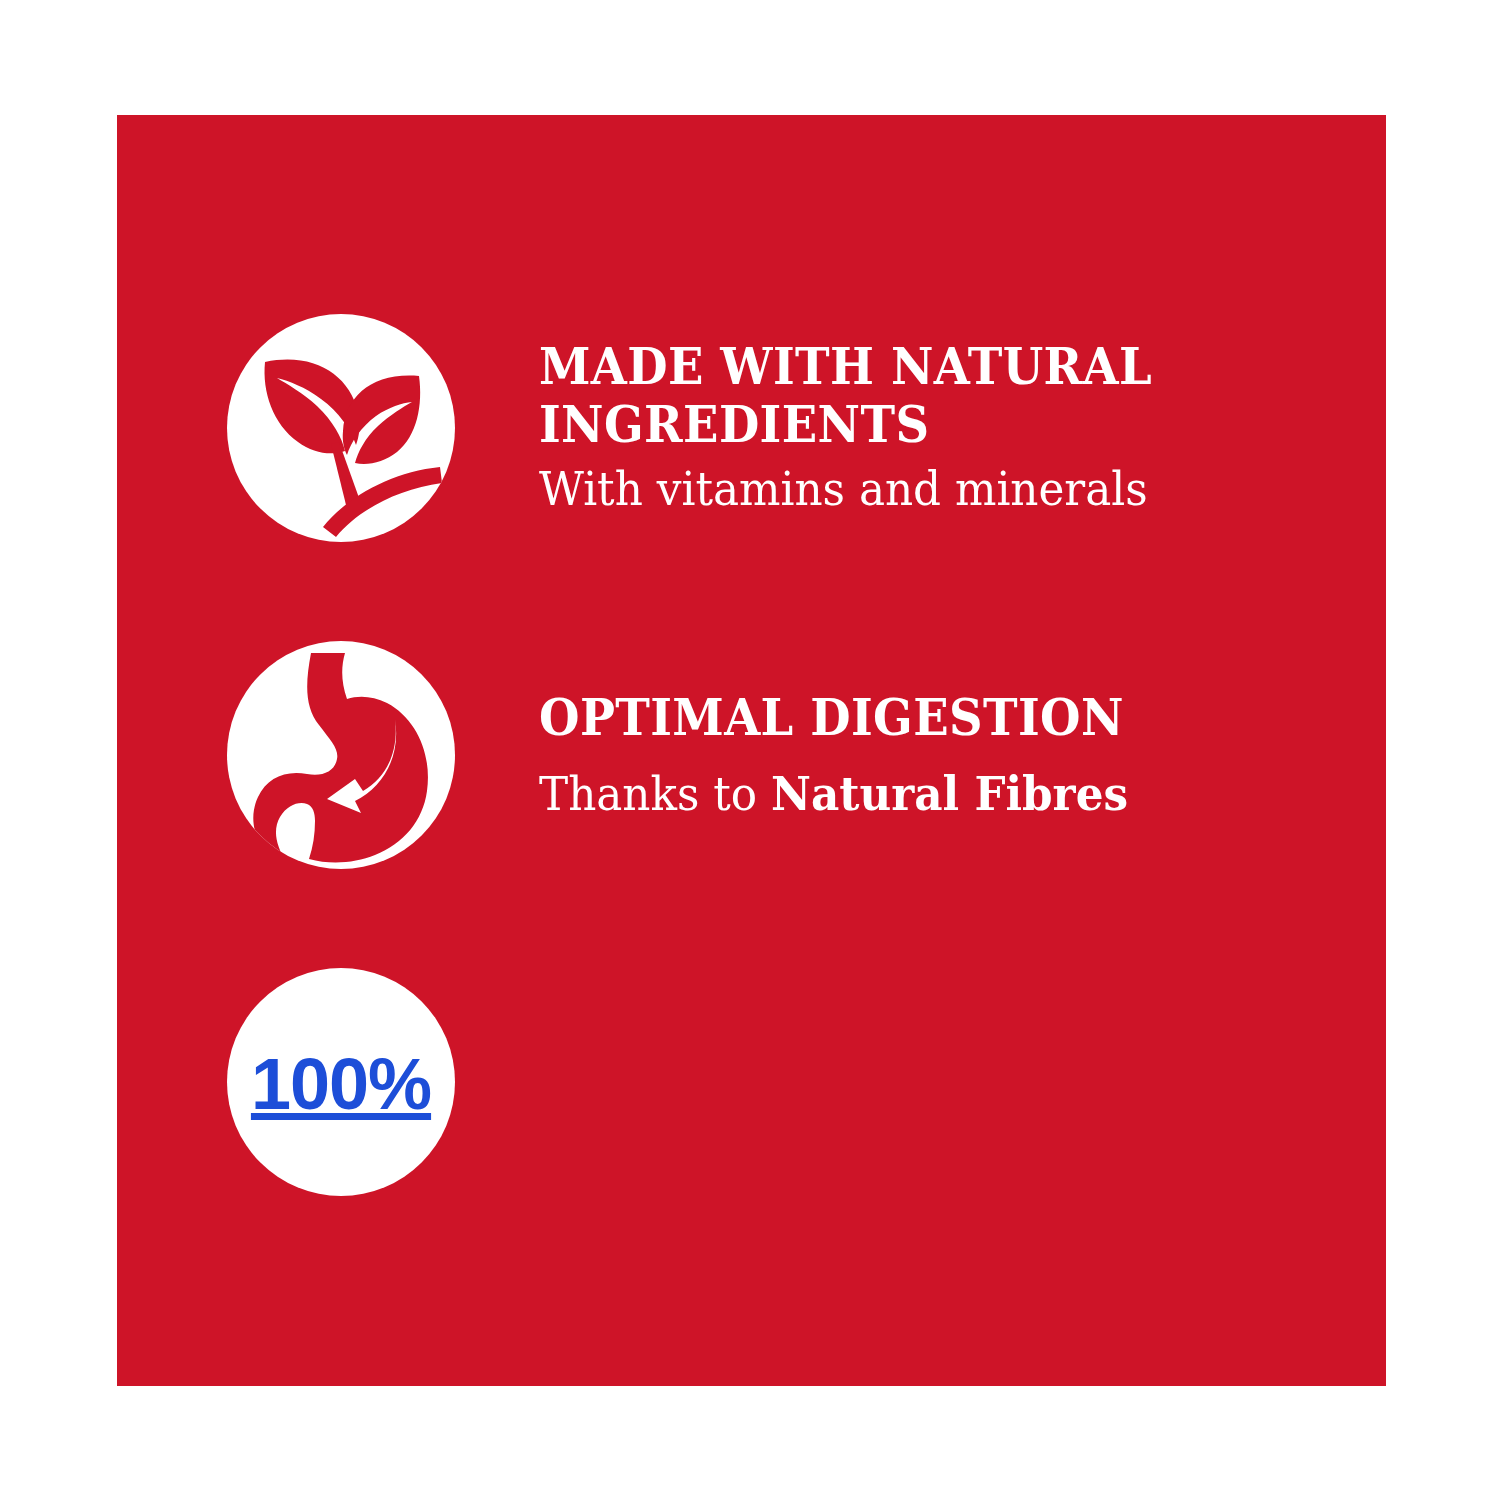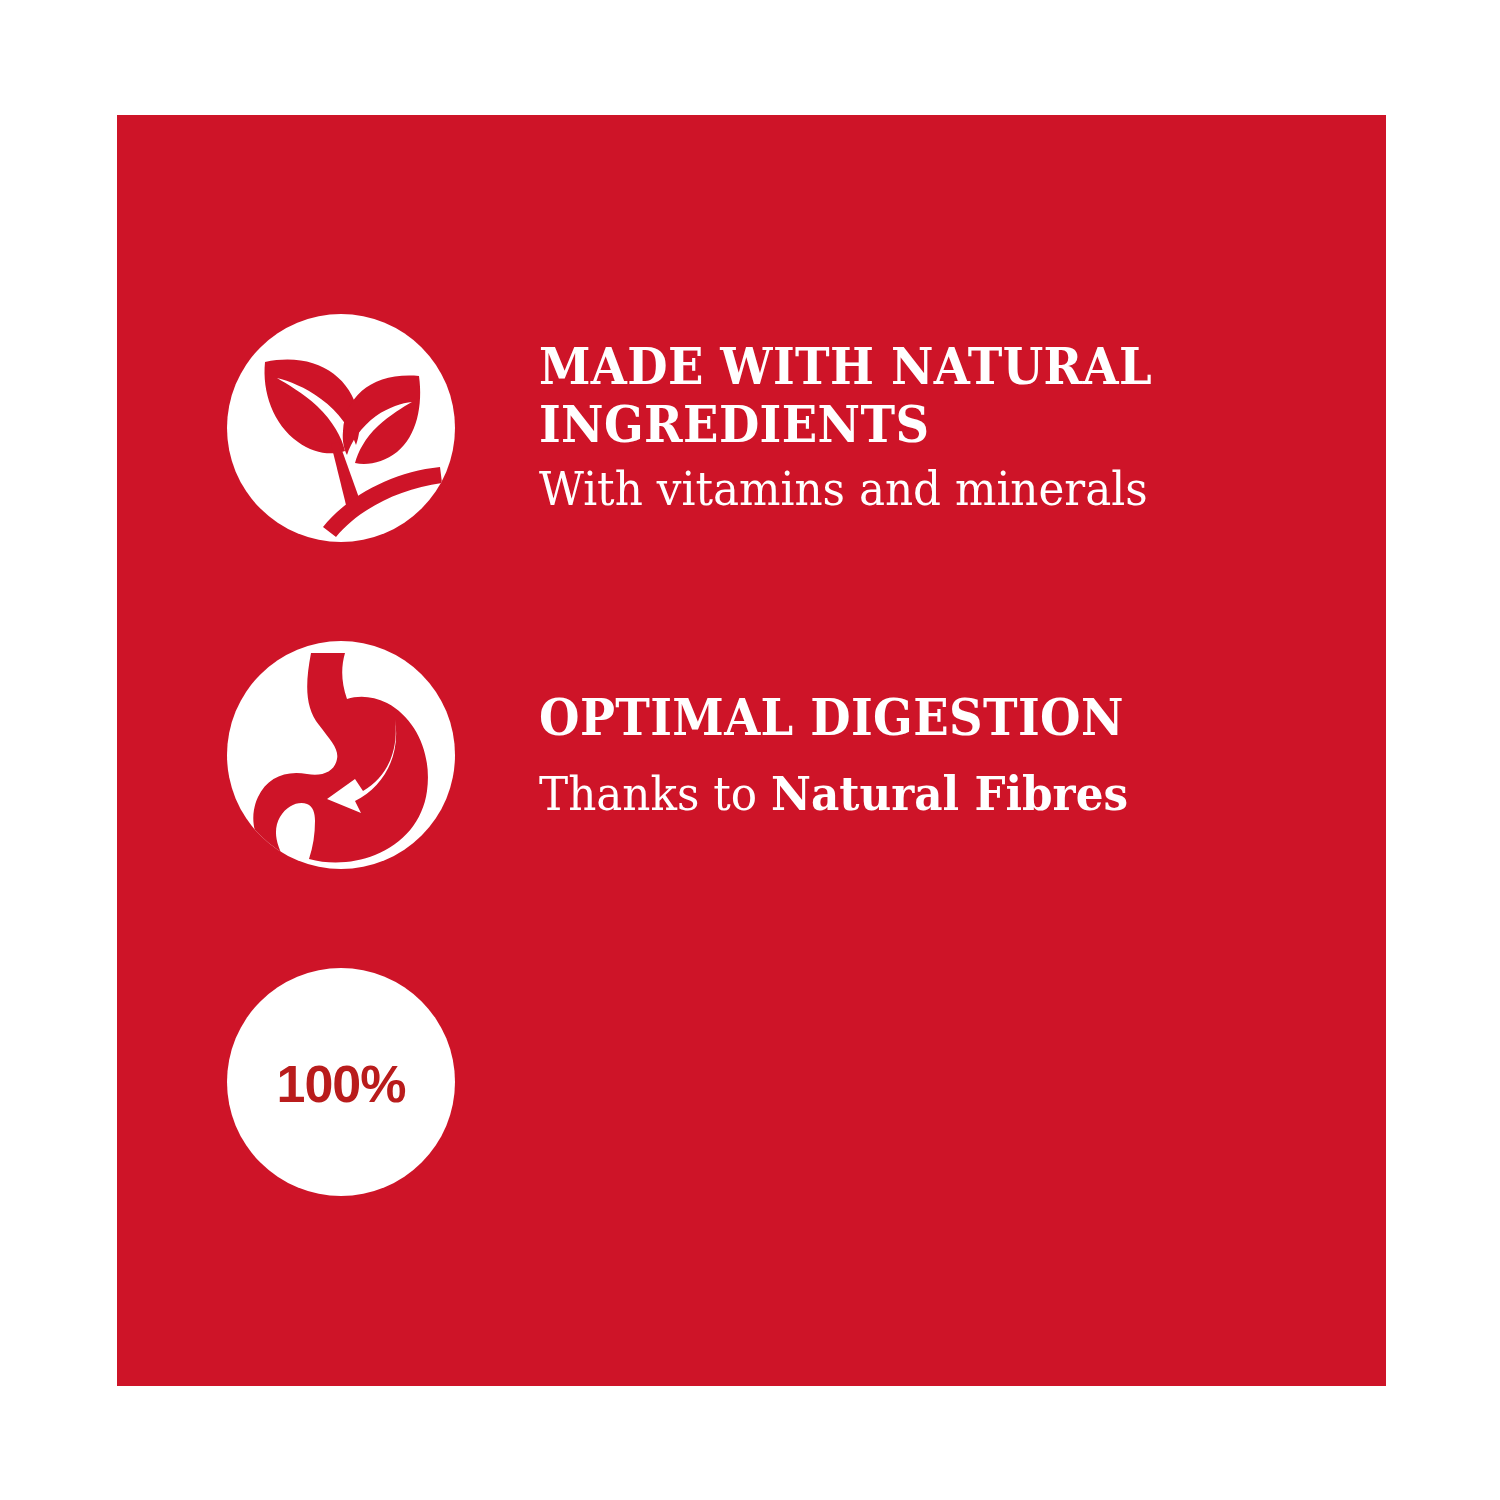--- a/index.html
+++ b/index.html
@@ -56,26 +56,27 @@
     align-items: center;
     justify-content: center;
     overflow: hidden;
   }
 
   .badge svg { display: block; }
 
   .badge-pct {
     font-family: "Liberation Sans", sans-serif;
     font-weight: bold;
-    font-size: 52px;
-    color: #b91c1c;
+    font-size: 72px;
+    color: #1d4ed8;
     letter-spacing: -1px;
     line-height: 1;
     position: relative;
     top: 2px;
+    text-decoration: underline;
   }
 
   .copy {
     margin-left: 84px;
     display: flex;
     flex-direction: column;
     justify-content: center;
   }
 
   .headline {

